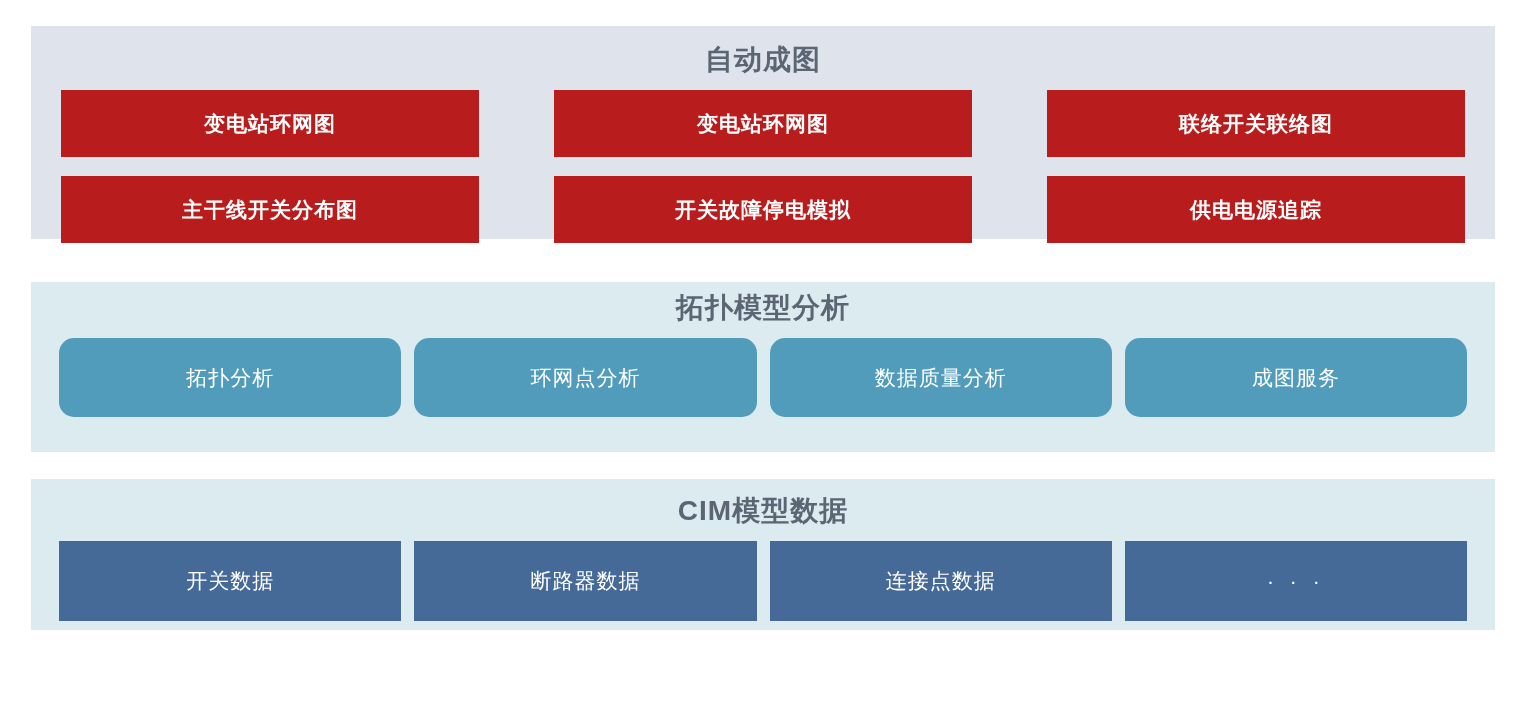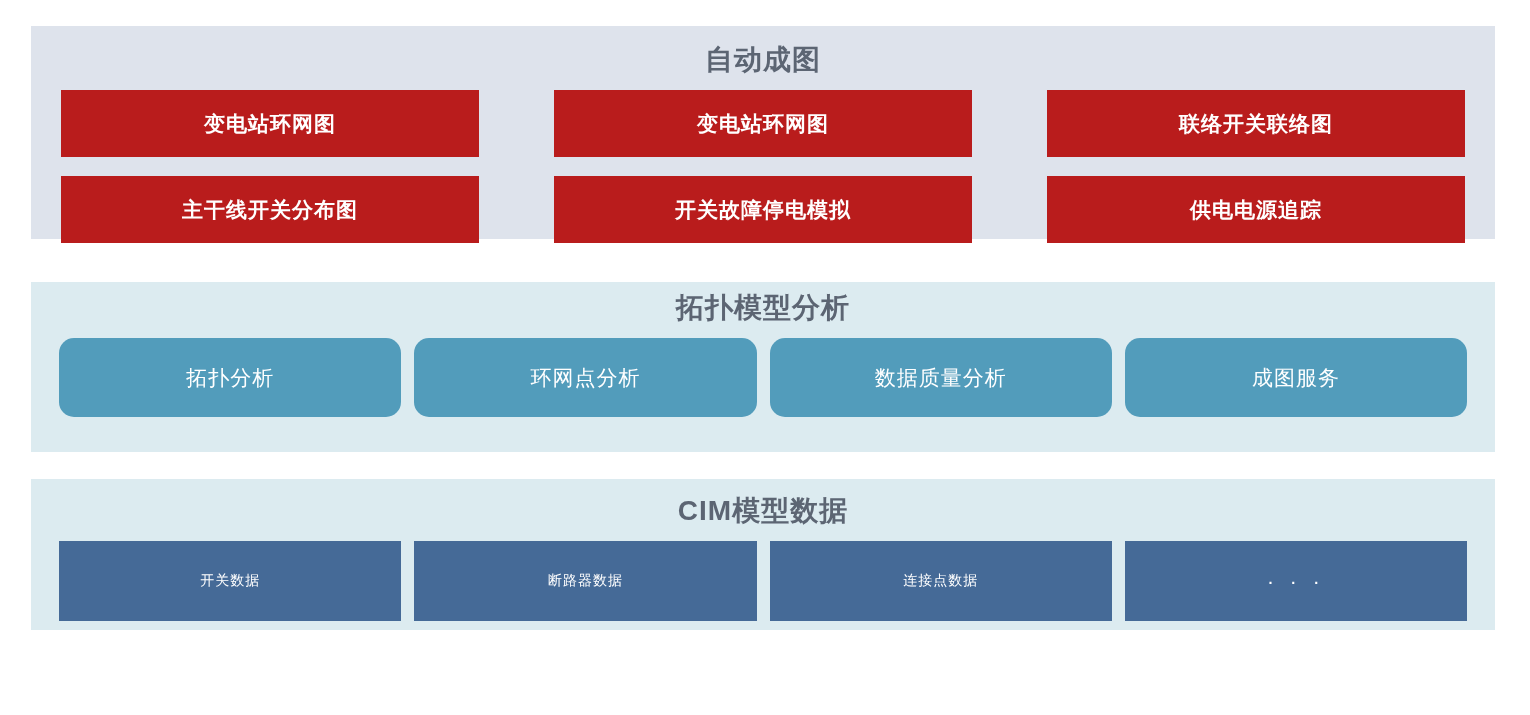--- a/index.html
+++ b/index.html
@@ -99,21 +99,21 @@
     background: #dcebf0;
     height: 151px;
     padding-top: 18px;
   }
   .panel-cim .panel-title { margin-bottom: 16px; }
   .btn-blue {
     flex: 1 1 0;
     height: 80px;
     background: #456a97;
     color: #ffffff;
-    font-size: 14px;
+    font-size: 21px;
     font-weight: normal;
     letter-spacing: 1px;
     display: flex;
     align-items: center;
     justify-content: center;
     cursor: pointer;
     user-select: none;
   }
   .dots {
     letter-spacing: 5px;

